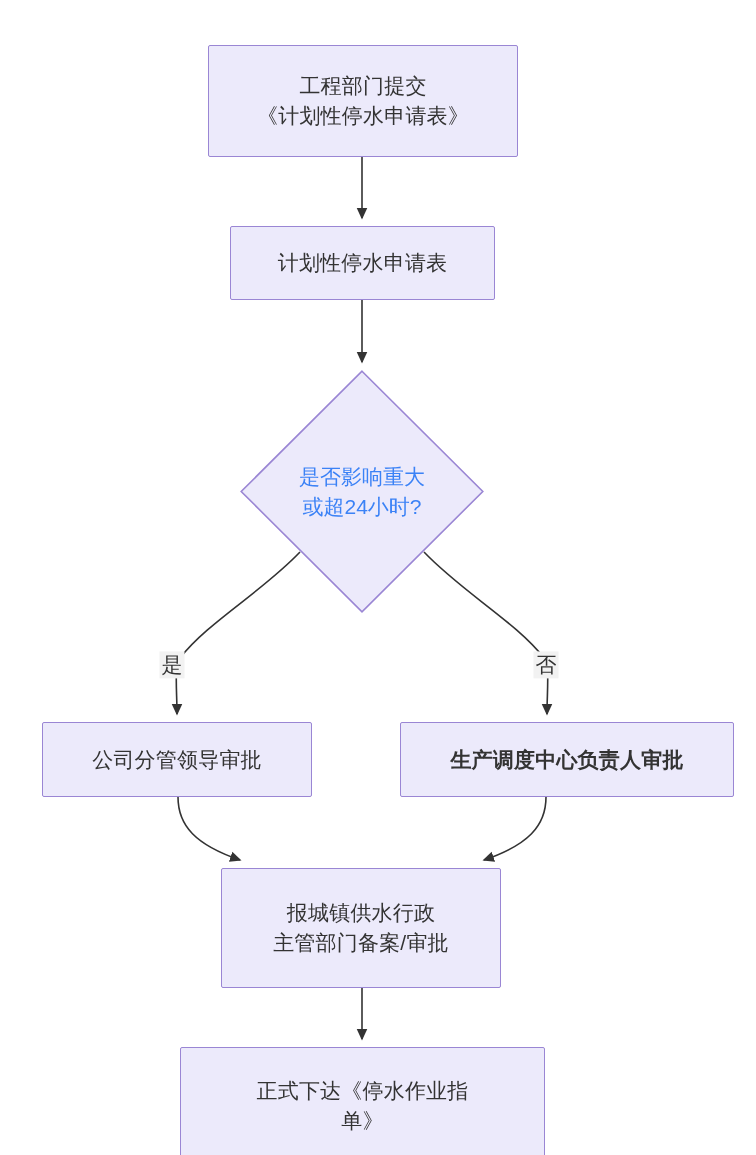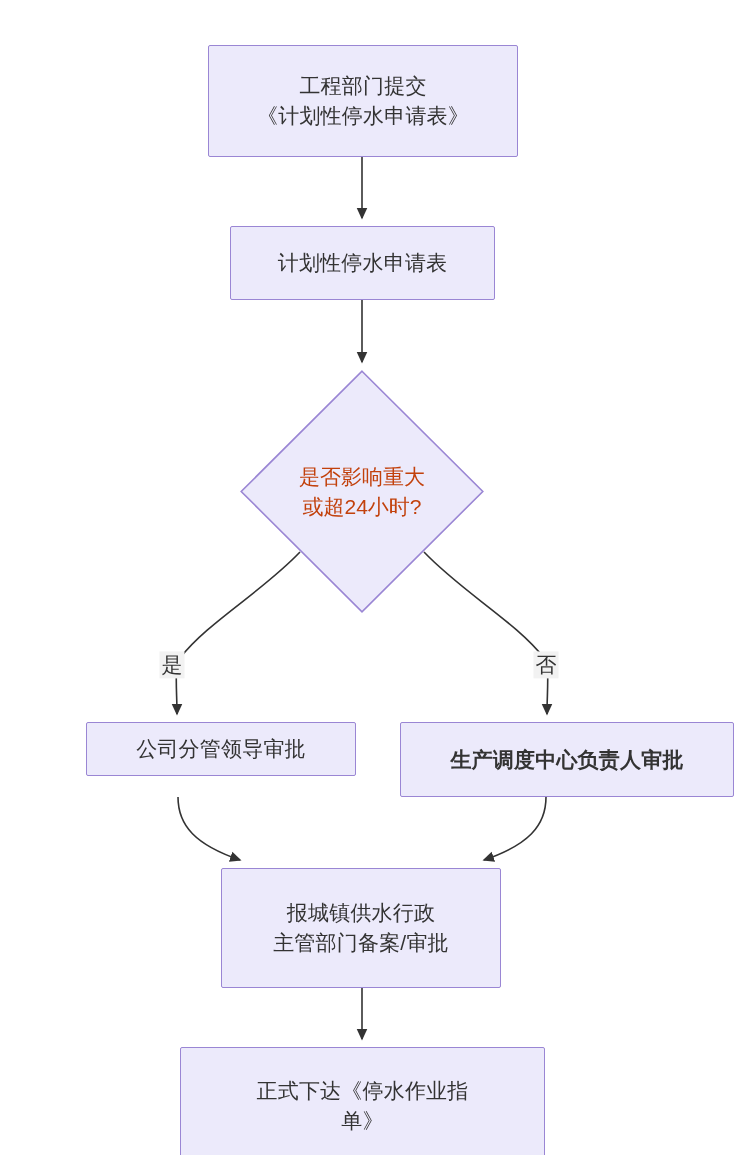--- a/index.html
+++ b/index.html
@@ -63,21 +63,21 @@
   .diamond-wrap .diamond-label {
     position: absolute;
     left: 0;
     top: 0;
     width: 100%;
     height: 100%;
     display: flex;
     align-items: center;
     justify-content: center;
     text-align: center;
-    color: #c2410c;
+    color: #3b82f6;
     font-size: 21px;
     line-height: 1.42;
     white-space: pre-line;
   }
   .edge-label {
     position: absolute;
     background: #f2f2f2;
     color: #333333;
     font-size: 21px;
     line-height: 1.2;
@@ -123,21 +123,21 @@
   </div>
 
   <div class="diamond-wrap" style="left:240px; top:370px; width:244px; height:243px;">
     <svg class="diamond-shape" width="244" height="243" viewBox="0 0 244 243" xmlns="http://www.w3.org/2000/svg">
       <polygon points="122,1.2 242.8,121.5 122,241.8 1.2,121.5" fill="#ECEAFB" stroke="#9a86d4" stroke-width="1.6"></polygon>
     </svg>
     <span class="diamond-label">是否影响重大
 或超24小时?</span>
   </div>
 
-  <div class="node" style="left:42px; top:722px; width:270px; height:54px;margin-left:44px;">
+  <div class="node" style="left:42px; top:722px; width:270px; height:75px;">
     <span class="node-label">公司分管领导审批</span>
   </div>
 
   <div class="node" style="left:400px; top:722px; width:334px; height:75px;font-weight:bold;">
     <span class="node-label">生产调度中心负责人审批</span>
   </div>
 
   <div class="node" style="left:221px; top:868px; width:280px; height:120px;">
     <span class="node-label">报城镇供水行政
 主管部门备案/审批</span>

